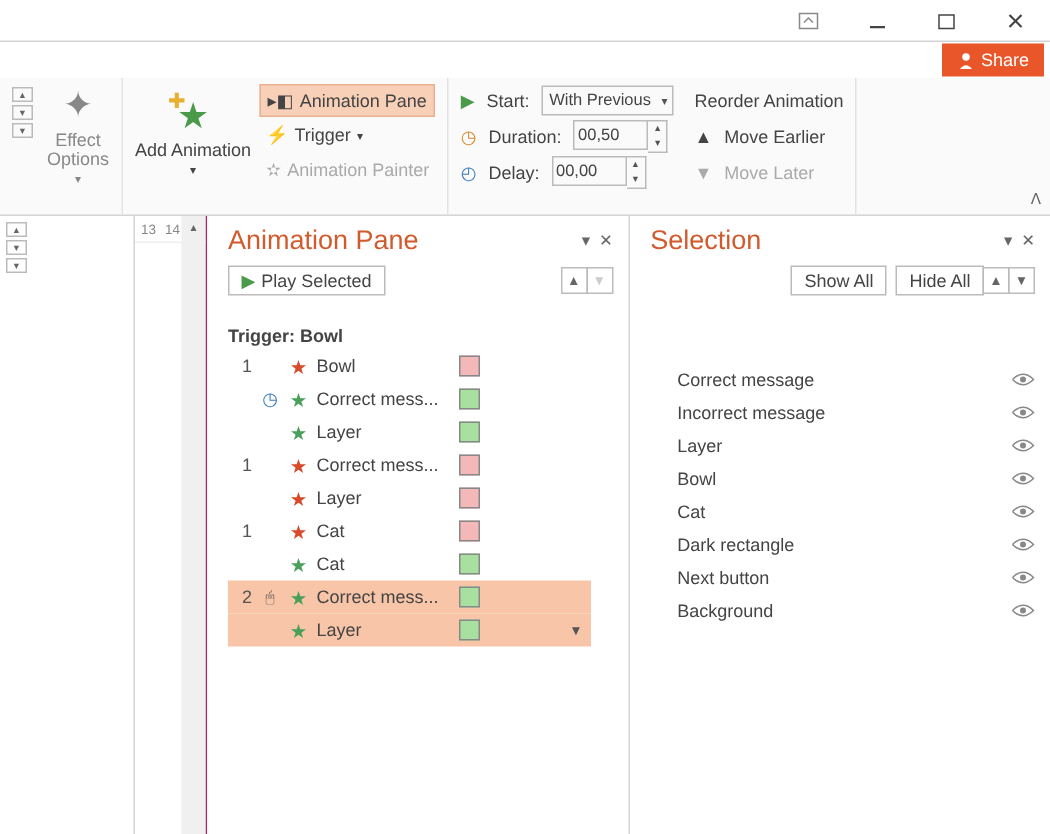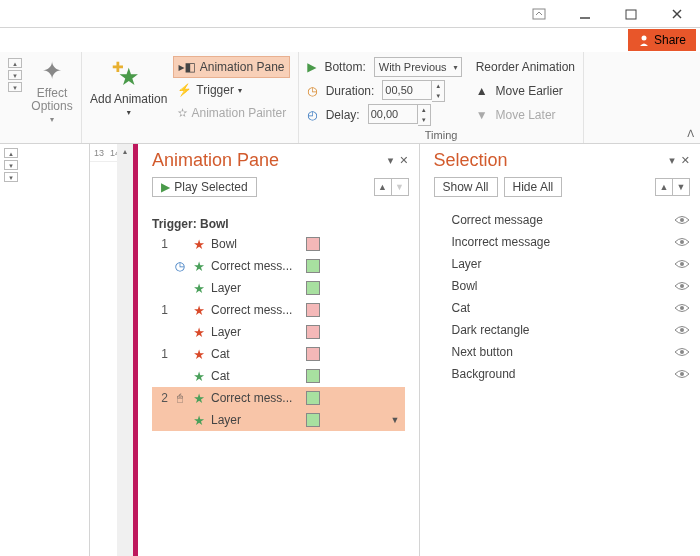--- a/index.html
+++ b/index.html
@@ -3,21 +3,21 @@
 <meta charset="utf-8">
 <style>
 * { box-sizing: border-box; font-family: "Segoe UI", Arial, sans-serif; }
 body { margin: 0; background: #fff; font-size: 12px; color: #444; width: 700px; height: 556px; overflow: hidden; }
 
 .titlebar { height: 28px; border-bottom: 1px solid #d4d4d4; display: flex; justify-content: flex-end; align-items: center; }
 .titlebar .win-btn { width: 46px; height: 28px; display: flex; align-items: center; justify-content: center; color: #666; }
 .titlebar .ribbon-mode { width: 46px; height: 28px; display: flex; align-items: center; justify-content: center; }
 
 .share-row { height: 24px; display: flex; justify-content: flex-end; align-items: center; padding-right: 4px; }
-.share-btn { background: #e8562a; color: #000000; height: 22px; padding: 0 10px; display: flex; align-items: center; gap: 4px; font-size: 12px; }
+.share-btn { background: #e8562a; color: #ffffff; height: 22px; padding: 0 10px; display: flex; align-items: center; gap: 4px; font-size: 12px; }
 
 .ribbon { height: 92px; border-bottom: 1px solid #d4d4d4; display: flex; background: #fafafa; position: relative; }
 .ribbon-group { border-right: 1px solid #e3e3e3; padding: 4px 8px 2px 8px; display: flex; flex-direction: column; justify-content: space-between; }
 .ribbon-group-label { text-align: center; font-size: 11px; color: #666; }
 .ribbon-big-btn { display: flex; flex-direction: column; align-items: center; justify-content: center; gap: 2px; min-width: 52px; height: 68px; color: #888; }
 .ribbon-big-btn .icon { font-size: 24px; }
 .ribbon-big-btn.enabled { color: #444; }
 .ribbon-small-btn { display: flex; align-items: center; gap: 4px; height: 22px; padding: 0 4px; font-size: 12px; }
 .ribbon-small-btn.highlighted { background: #f8d0b8; border: 1px solid #e8b090; }
 .ribbon-small-btn.disabled { color: #aaa; }
@@ -30,53 +30,53 @@
 .dropdown::after { content: "▾"; position: absolute; right: 3px; font-size: 8px; color: #555; }
 .collapse-arrow { position: absolute; right: 6px; bottom: 4px; font-size: 10px; color: #666; }
 
 .workspace { display: flex; height: calc(556px - 28px - 24px - 92px); }
 .left-gutter { width: 90px; border-right: 1px solid #d4d4d4; display: flex; flex-direction: column; }
 .ruler-area { height: 18px; font-size: 9px; color: #888; display: flex; align-items: center; gap: 6px; padding-left: 4px; border-bottom: 1px solid #eee; overflow: hidden; }
 .thumb-controls { display: flex; flex-direction: column; gap: 2px; margin: 4px auto; width: 14px; }
 .thumb-controls span { border: 1px solid #bbb; width: 14px; height: 10px; font-size: 7px; text-align: center; line-height: 9px; color: #666; }
 
 .panes { flex: 1; display: flex; }
-.canvas-sliver { width: 48px; border-right: 5px solid #be185d; position: relative; }
+.canvas-sliver { width: 48px; border-right: 1px solid #be185d; position: relative; }
 .canvas-sliver .vscroll { position: absolute; right: 0; top: 0; width: 16px; height: 100%; background: #f0f0f0; }
 .canvas-sliver .vscroll-btn { width: 16px; height: 16px; font-size: 8px; text-align: center; line-height: 16px; color: #666; }
 
 .pane { flex: 1; border-right: 1px solid #d4d4d4; display: flex; flex-direction: column; }
 .pane:last-child { border-right: none; }
 .pane-header { display: flex; justify-content: space-between; align-items: center; padding: 6px 10px 2px 14px; }
 .pane-title { color: #d25b2d; font-size: 18px; font-weight: 400; }
 .pane-ctrls { display: flex; gap: 6px; color: #666; font-size: 11px; }
 .pane-toolbar { display: flex; justify-content: space-between; align-items: center; padding: 4px 10px 8px 14px; }
 .play-btn { border: 1px solid #bbb; padding: 2px 8px; display: flex; align-items: center; gap: 4px; font-size: 12px; }
 .nav-btns { display: flex; }
 .nav-btns span { border: 1px solid #bbb; width: 18px; height: 18px; font-size: 9px; text-align: center; line-height: 17px; margin-left: -1px; color: #666; }
 
-.anim-list { padding: 4px 14px 4px 14px; overflow-y: auto; flex: 1; }
+.anim-list { padding: 4px 25px 4px 14px; overflow-y: auto; flex: 1; }
 .trigger-label { font-weight: 600; font-size: 12px; margin: 8px 0 2px 0; }
 .anim-row { display: flex; align-items: center; height: 22px; gap: 5px; font-size: 12px; padding-left: 2px; }
 .anim-row.selected { background: #f8c5a8; }
 .anim-row .seq { width: 14px; text-align: right; color: #555; }
 .anim-row .clock { width: 14px; text-align: center; }
 .anim-row .star { width: 14px; text-align: center; font-size: 13px; }
 .anim-row .label { flex: 1; white-space: nowrap; overflow: hidden; text-overflow: ellipsis; max-width: 90px; }
 .anim-row .bar { width: 14px; height: 14px; border: 1px solid #888; }
 .anim-row .menu { width: 14px; font-size: 9px; color: #555; margin-left: auto; }
 .star.red { color: #d94a2a; }
 .star.green { color: #4aa05a; }
 .bar.red { background: #f4b8b8; }
 .bar.green { background: #a8e0a0; }
 
-.sel-toolbar { display: flex; justify-content: space-between; padding: 4px 10px 8px 14px; align-items: center; }
+.sel-toolbar { display: flex; justify-content: flex-end; padding: 4px 10px 8px 14px; align-items: center; }
 .sel-btns { display: flex; gap: 6px; }
 .sel-btn { border: 1px solid #bbb; padding: 2px 8px; font-size: 12px; }
-.sel-list { padding: 4px 10px 4px 32px; }
+.sel-list { padding: 4px 10px 4px 32px; margin-top: 33px; }
 .sel-row { display: flex; justify-content: space-between; align-items: center; height: 22px; font-size: 12px; }
 .eye { color: #888; font-size: 13px; }
 
 svg { display: block; }
 </style>
 </head>
 <body>
 
 <div class="titlebar">
   <div class="ribbon-mode">
@@ -155,21 +155,21 @@
         </div>
       </div>
     </div>
   </div>
 
   <div class="ribbon-group">
     <div style="display:flex;gap:14px">
       <div style="display:flex;flex-direction:column;gap:2px">
         <div class="ribbon-row">
           <span style="color:#4a9a4a">▶</span>
-          <span>Bottom:</span>
+          <span>Start:</span>
           <span class="dropdown">With Previous</span>
         </div>
         <div class="ribbon-row">
           <span style="color:#d88a30">◷</span>
           <span>Duration:</span>
           <span class="spin-ctrl">
               <span class="spin-input">00,50</span>
               <span class="spin-btns">
                 <span>▴</span>
                 <span>▾</span>
@@ -195,21 +195,20 @@
         <div class="ribbon-row">
             <span>▲</span>
             <span>Move Earlier</span>
           </div>
         <div class="ribbon-row disabled" style="color:#aaa">
             <span>▼</span>
             <span>Move Later</span>
           </div>
       </div>
     </div>
-    <div class="ribbon-group-label">Timing</div>
   </div>
   <span class="collapse-arrow">ᐱ</span>
 </div>
 
 <div class="workspace">
   <div class="left-gutter">
     <div class="thumb-controls" style="margin:4px 0 0 4px">
         <span>▴</span>
         <span>▾</span>
         <span>▾</span>

